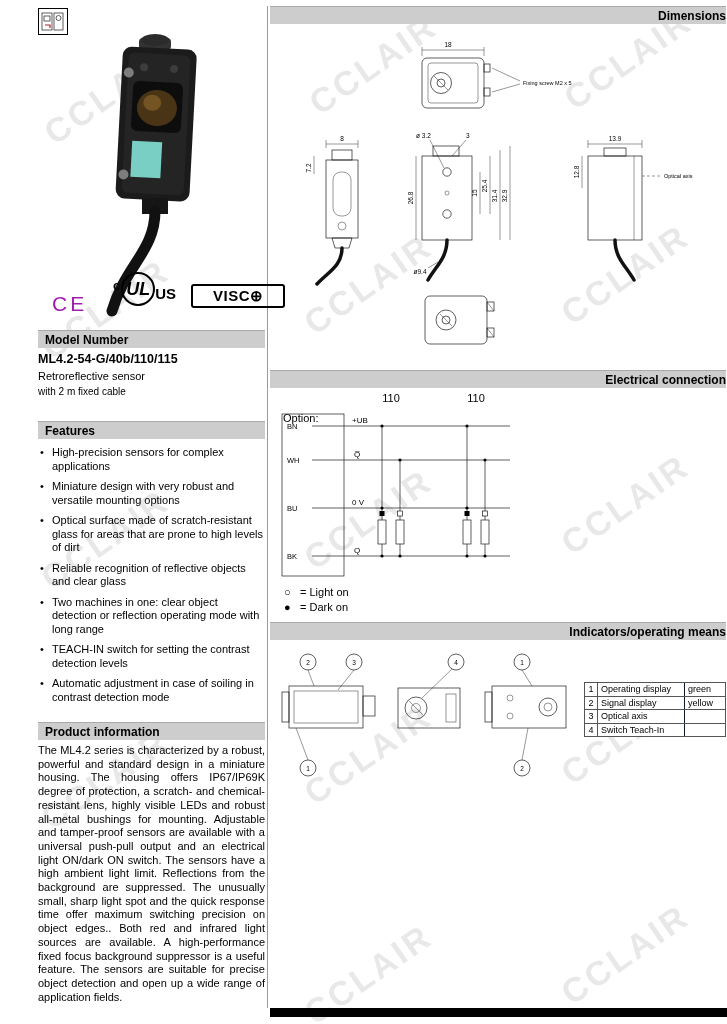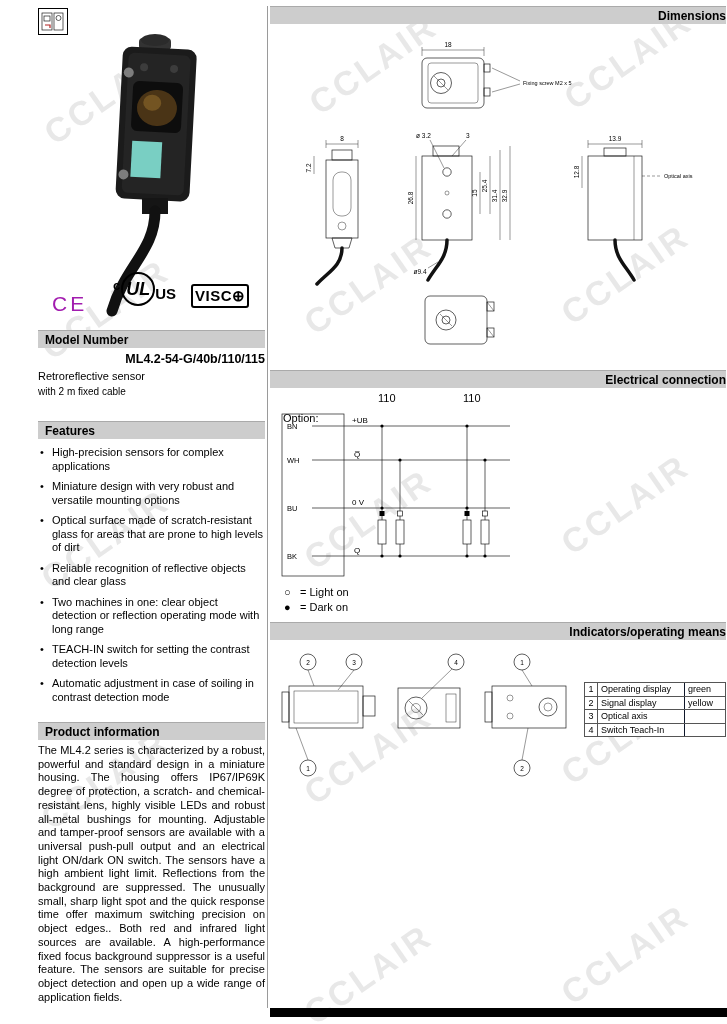--- a/index.html
+++ b/index.html
@@ -29,31 +29,31 @@
   .ul-wrap { left:113px; top:272px; display:flex; align-items:center; }
   .ul-c { font-size:13px; font-weight:bold; margin-right:1px; align-self:flex-start; margin-top:6px;}
   .ul-circle {
     width:34px; height:34px; border:2.5px solid #000; border-radius:50%;
     display:flex; align-items:center; justify-content:center;
     font-weight:bold; font-style:italic; font-size:18px;
   }
   .ul-us { font-size:15px; font-weight:bold; align-self:flex-end; margin-bottom:4px; }
   .visco {
     left:191px; top:284px; border:2px solid #000; border-radius:3px;
-    padding:1px 2px; font-weight:bold; font-size:15px; letter-spacing:0.5px;
-  }
-  .model-number { left:38px; top:352px; font-size:12.5px; font-weight:bold; width:227px;text-align:right; }
+    padding:1px 20px; font-weight:bold; font-size:15px; letter-spacing:0.5px;
+  }
+  .model-number { left:38px; top:352px; font-size:12.5px; font-weight:bold; width:227px; }
   .model-type { left:38px; top:370px; width:227px; }
   .model-cable { left:38px; top:386px; width:227px; }
   .features-list { left:40px; top:446px; width:225px; list-style:none; }
   .features-list li { display:flex; margin-bottom:7px; font-size:11px; line-height:13.5px; }
   .features-list .bullet { width:12px; flex:0 0 12px; }
   .prod-info { left:38px; top:744px; width:227px; font-size:11px; line-height:13.7px; text-align:justify; }
   .opt-label { left:283px; top:392px; font-size:11px; }
-  .opt-val { top:392px; width:26px; font-size:11px; }
+  .opt-val { top:392px; width:26px; text-align:center; font-size:11px; }
   .legend-row { left:284px; font-size:11px; display:flex; align-items:center; }
   .legend-sym { width:16px; font-size:11px; }
   .ind-table { left:584px; top:682px; width:142px; font-size:9px; border:1px solid #555; border-bottom:none; background:#fff; }
   .ind-table .row { display:flex; height:13.5px; line-height:13px; border-bottom:1px solid #555; }
   .ind-table .c-no { width:13px; flex:0 0 13px; text-align:center; border-right:1px solid #555; }
   .ind-table .c-label { flex:1; padding-left:3px; border-right:1px solid #0f172a; white-space:nowrap; overflow:hidden; }
   .ind-table .c-val { width:40px; flex:0 0 40px; padding-left:3px; }
   .bottom-bar { left:270px; top:1008px; width:457px; height:9px; background:#000; }
   
   svg .ln { stroke:#1a1a1a; stroke-width:0.7; fill:none; }

